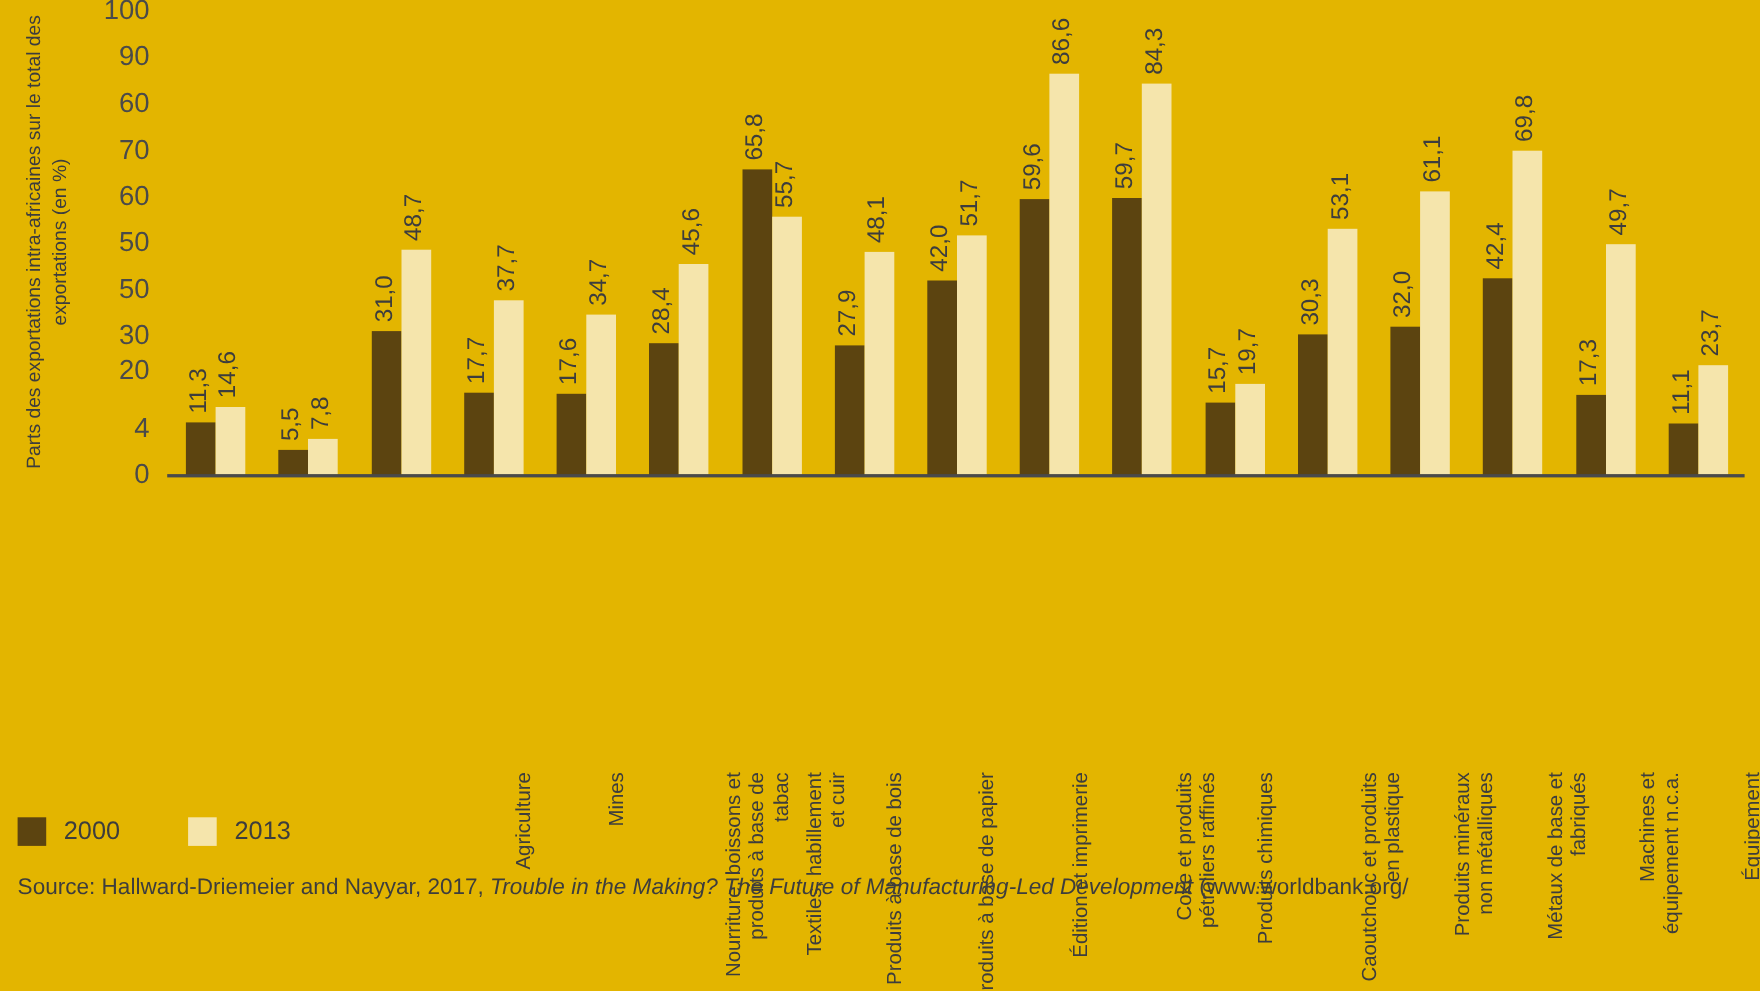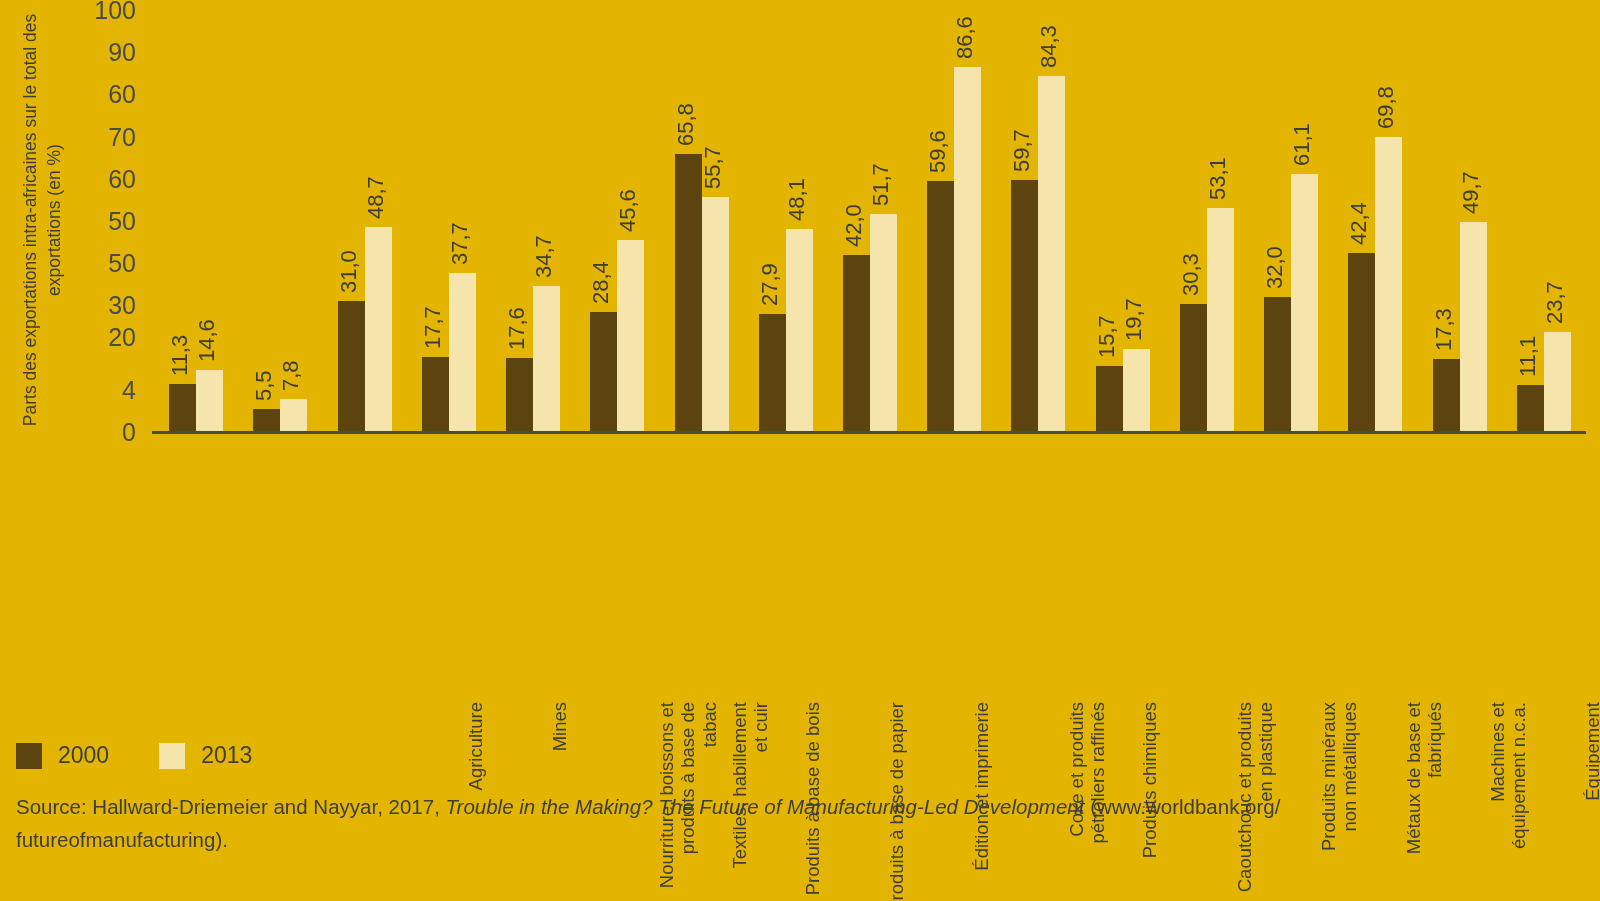--- a/index.html
+++ b/index.html
@@ -71,21 +71,21 @@
     color: #3D3D3D;
     white-space: pre-line;
   }
 
   .xtitle {
     position: absolute; left: 152px; top: 715px; width: 1432px;
     text-align: center; font-size: 23px; color: #3D3D3D;
   }
 
   
-  .legend { position: absolute; left: 16px; top: 742px; display: flex; align-items: flex-end; gap: 4px; }
+  .legend { position: absolute; left: 16px; top: 742px; display: flex; align-items: flex-end; gap: 16px; }
   .legend-item { display: flex; align-items: center; margin-right: 46px; }
   .swatch { width: 26px; height: 26px; margin-right: 16px; }
   .legend-label { font-size: 23px; color: #3D3D3D; }
 
   
   .notes { position: absolute; left: 16px; top: 790px; width: 1570px; }
   .note-line { font-size: 20.5px; color: #3D3D3D; line-height: 1.62; }
   .note-line i { }
 </style>
 </head>
@@ -251,16 +251,15 @@
         <span class="legend-label">2000</span>
       </div>
       <div class="legend-item">
         <span class="swatch" style="background: rgb(245, 229, 172);"></span>
         <span class="legend-label">2013</span>
       </div>
     </div>
 
   <div class="notes">
     <div class="note-line"><span>Source: Hallward-Driemeier and Nayyar, 2017, </span><i>Trouble in the Making? The Future of Manufacturing-Led Development</i><span> (www.worldbank.org/</span></div>
-    <div class="note-line">futureofmanufacturing).</div>
   </div>
 
 </div>
 
 </body></html>

